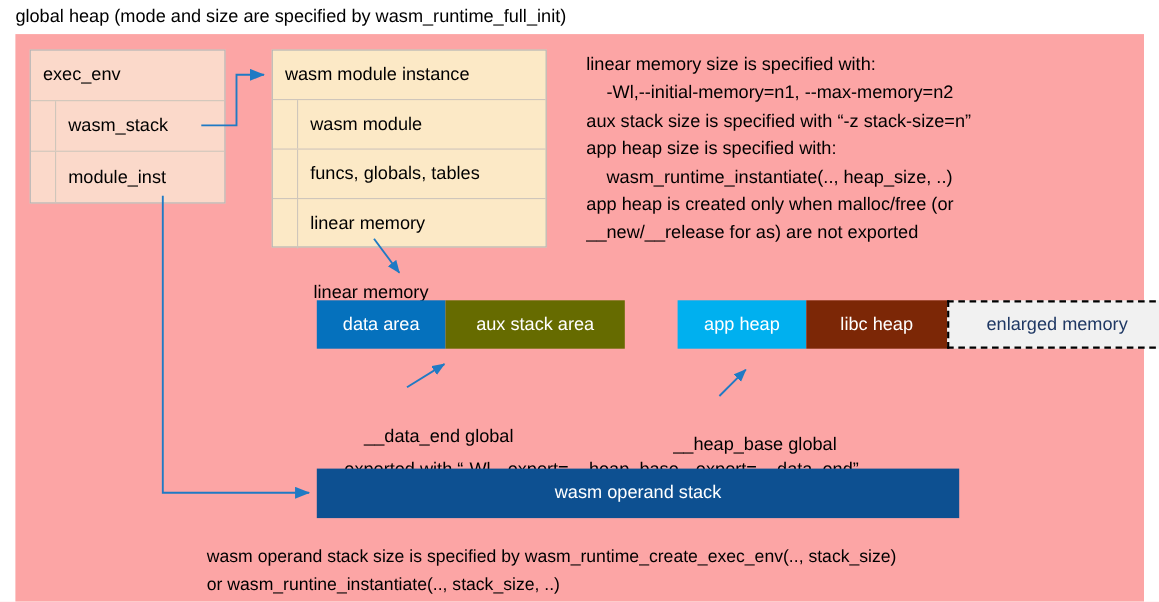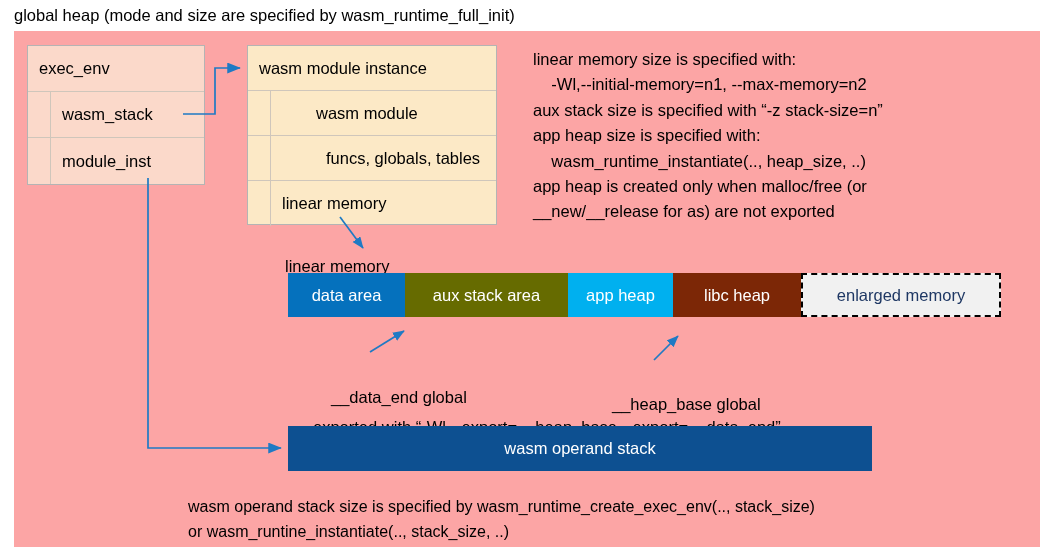--- a/index.html
+++ b/index.html
@@ -67,22 +67,22 @@
     color: #000;
   }
 
   .exec-env { left: 13px; top: 14px; width: 178px; height: 140px; background: #fbd9ca; }
   .exec-env .row.r0 { height: 46px; }
   .exec-env .row.r1 { height: 46px; }
   .exec-env .row.r2 { height: 46px; }
 
   .mod-inst { left: 233px; top: 14px; width: 250px; height: 180px; background: #fce9c6; }
   .mod-inst .row.r0 { height: 45px; }
-  .mod-inst .row.r1 { height: 45px; gap: 34px; }
-  .mod-inst .row.r2 { height: 45px; gap: 44px; }
+  .mod-inst .row.r1 { height: 45px; }
+  .mod-inst .row.r2 { height: 45px; }
   .mod-inst .row.r3 { height: 45px; }
 
   
   .note-right {
     position: absolute;
     left: 519px;
     top: 16px;
     width: 500px;
     font-size: 16.5px;
     line-height: 25.4px;
@@ -218,21 +218,21 @@
 
   <div class="linmem-label">linear memory</div>
 
   <div class="membar">
     <div class="seg" style="width: 117px; background: rgb(5, 113, 189);">
       <span>data area</span>
     </div>
     <div class="seg" style="width: 163px; background: rgb(102, 107, 0); justify-content: center;">
       <span>aux stack area</span>
     </div>
-    <div class="seg" style="width: 105px; background: rgb(0, 176, 239);">
+    <div class="seg" style="width: 117px; background: rgb(0, 176, 239); margin-left: 48px;">
       <span>app heap</span>
     </div>
     <div class="seg" style="width: 128px; background: rgb(124, 39, 6);">
       <span>libc heap</span>
     </div>
     <div class="seg dashed" style="width: 200px;">
       <span>enlarged memory</span>
     </div>
   </div>
 

